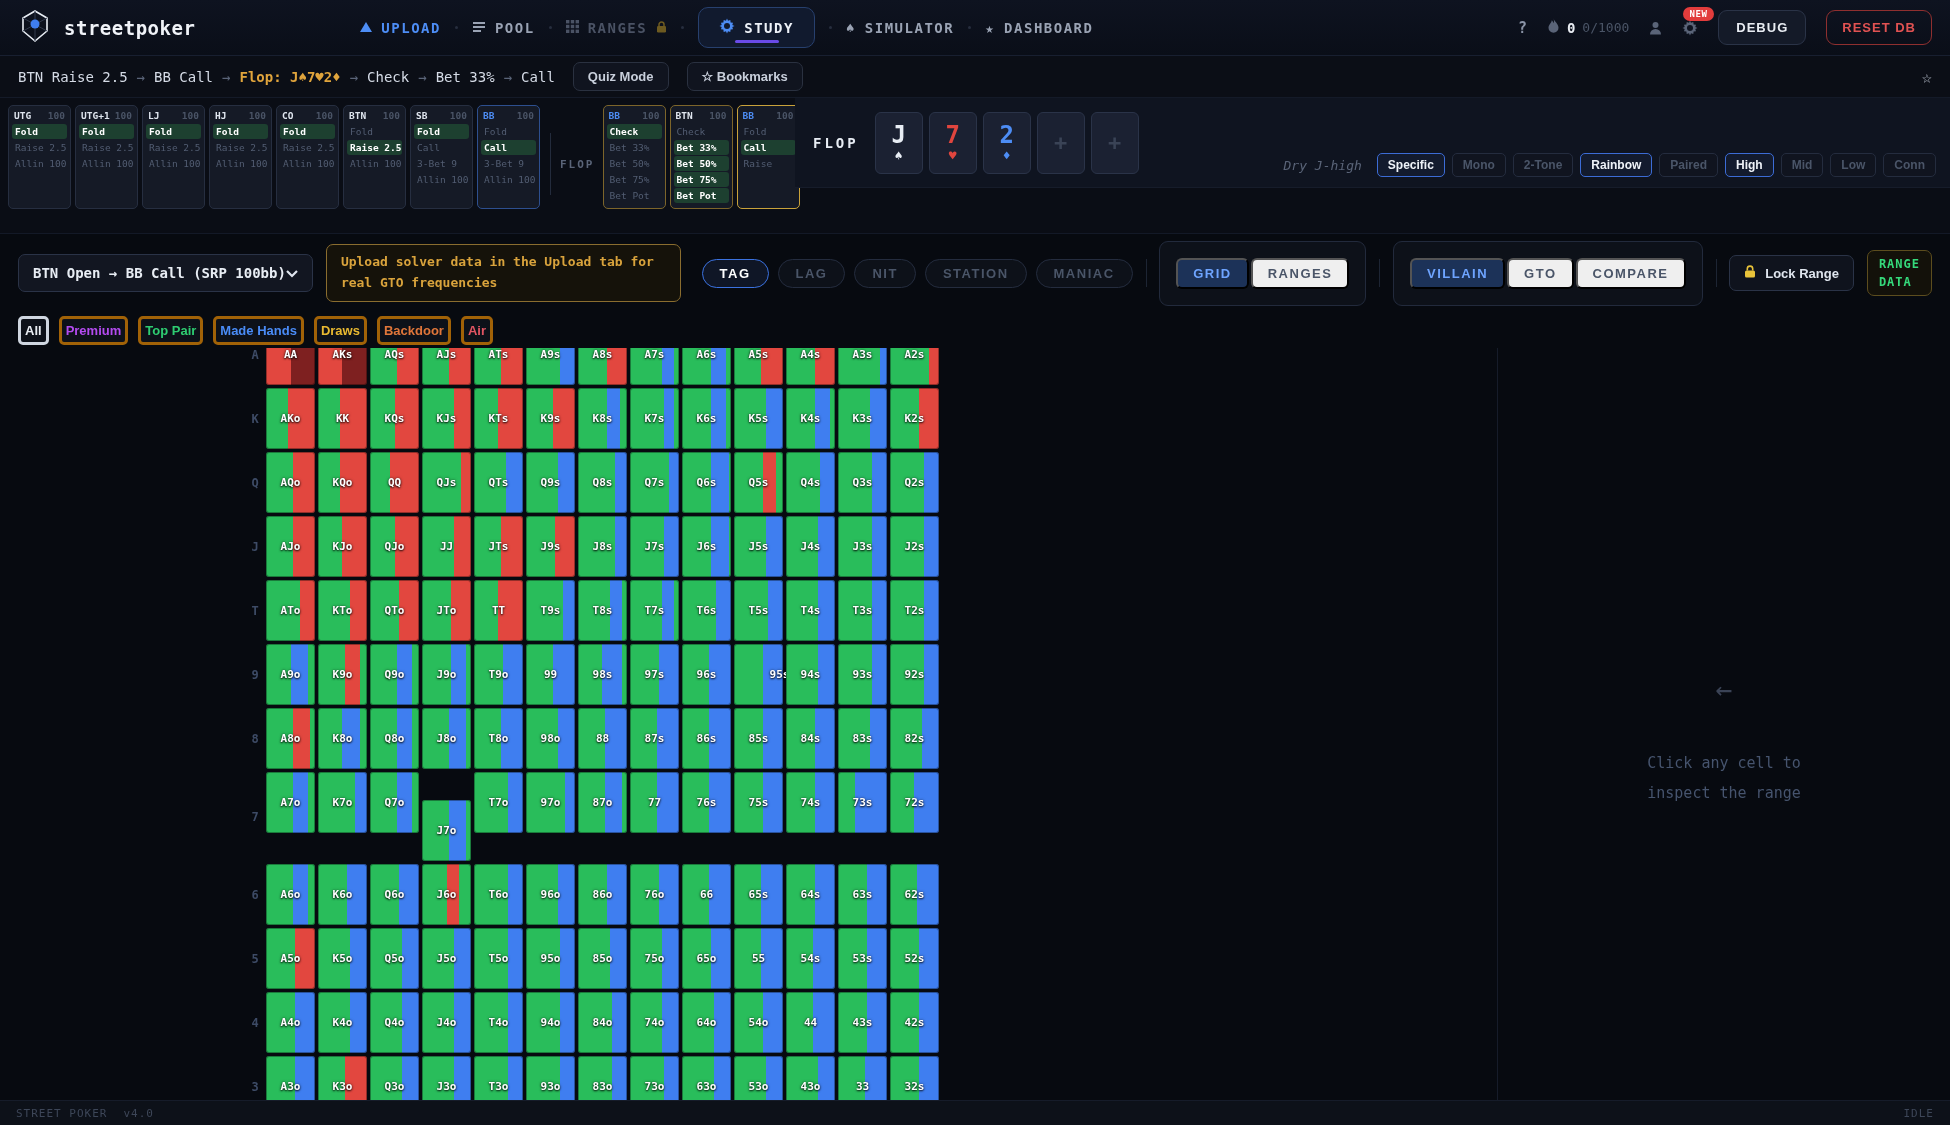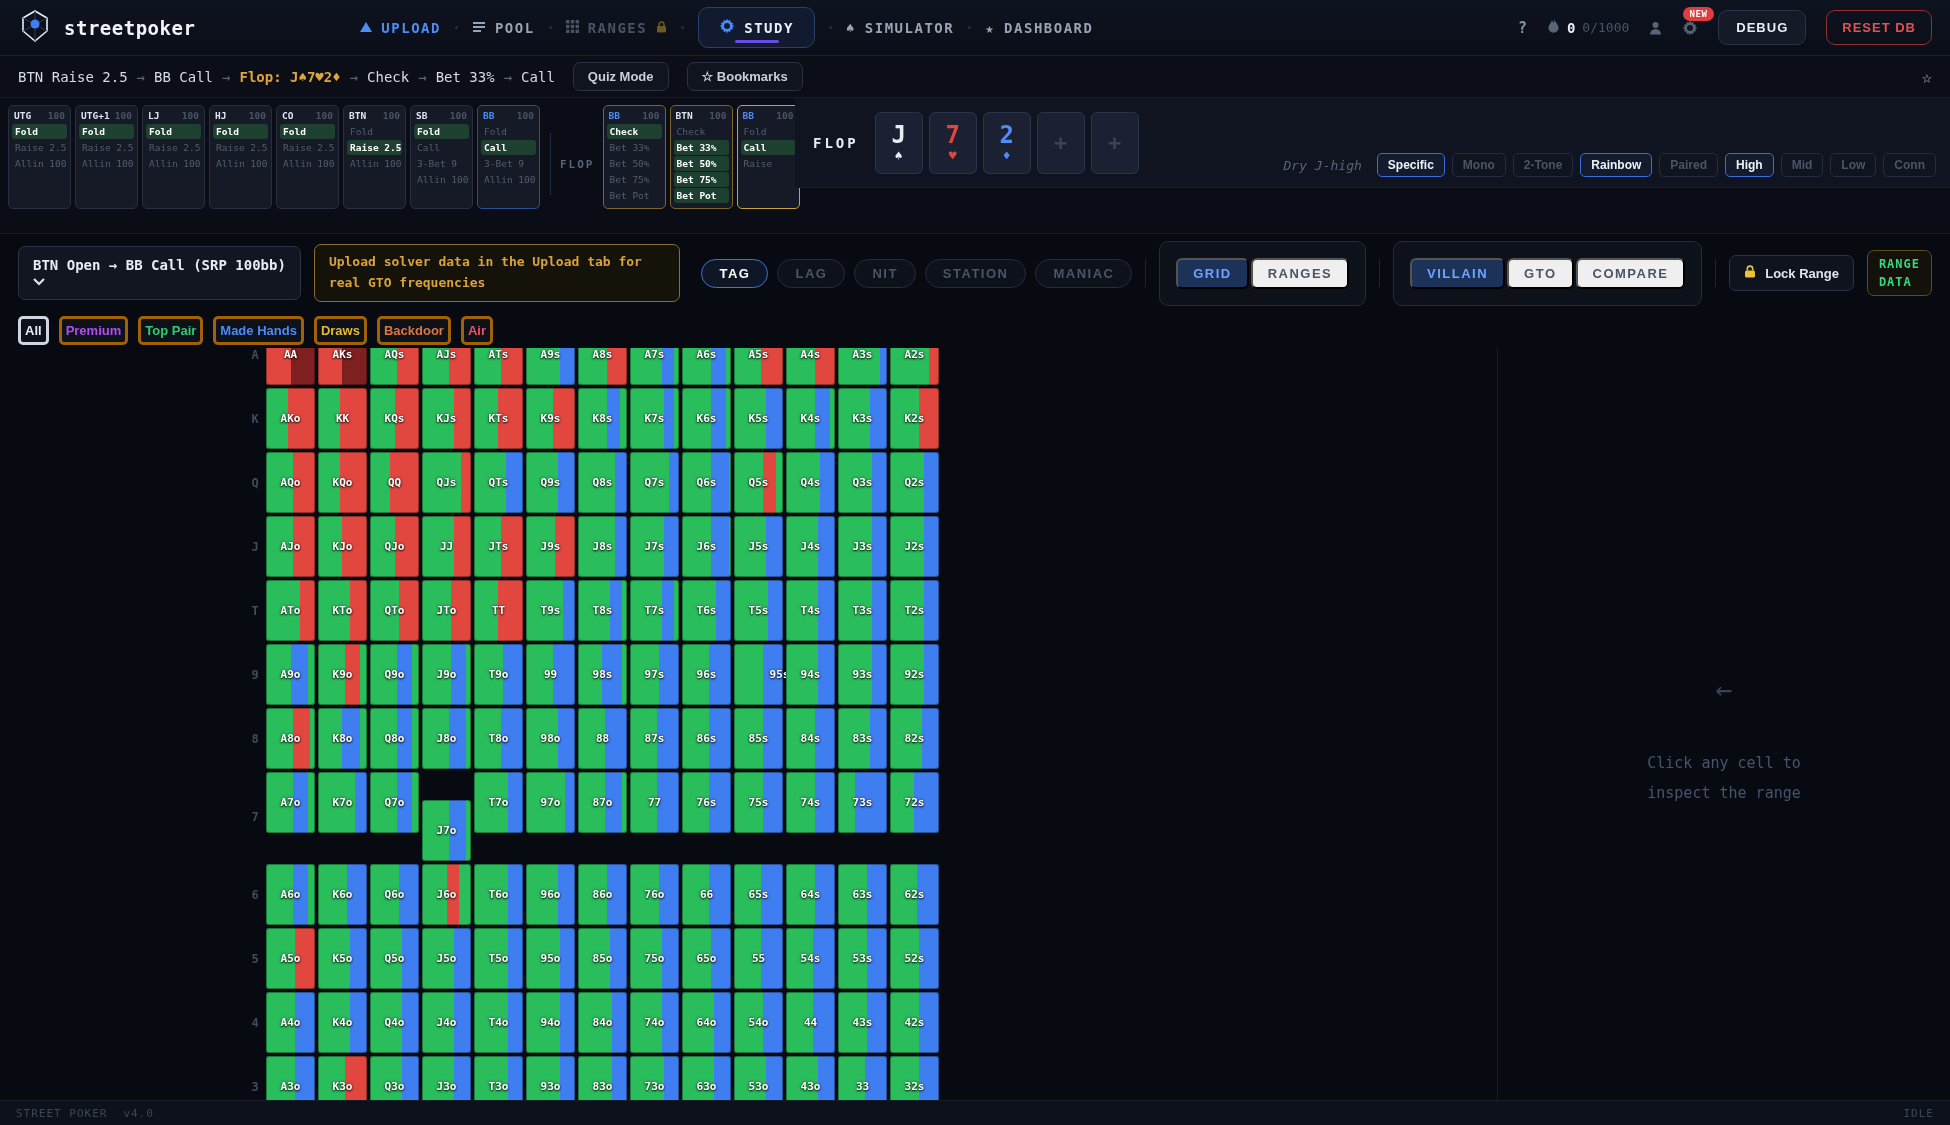--- a/index.html
+++ b/index.html
@@ -58,21 +58,21 @@
   .card .suit { font-size:13px; line-height:1; margin-top:2px; }
   .card.placeholder { color:#3a4356; font-size:22px; font-weight:bold; }
   .c-white { color:#e8edf4; } .c-red { color:#e0453e; } .c-blue { color:#4d8df5; }
   .texture-wrap { margin-left:auto; display:flex; align-items:center; gap:7px; align-self:flex-end; margin-bottom:10px; }
   .texture-note { font-style:italic; color:#5a6478; font-size:13px; margin-right:8px; }
   .chip { padding:4px 10px; border:1px solid #242c3e; border-radius:5px; background:#10141f; color:#4a5568; font-size:12px; font-weight:bold; cursor:pointer; white-space:nowrap; }
   .chip.active { border-color:#3c6cd6; color:#eef2f8; background:#131b2e; }
 
   
   .controls-row { height:78px; display:flex; align-items:center; padding:0 18px; gap:13px; }
-  .scenario-select { display:flex; align-items:flex-start; padding:10px 14px; background:#121621; border:1px solid #2a3347; border-radius:7px; font-size:14px; color:#e8edf4; font-weight:bold; cursor:pointer; white-space:nowrap;flex-direction:column; }
+  .scenario-select { display:flex; align-items:flex-end; padding:10px 14px; background:#121621; border:1px solid #2a3347; border-radius:7px; font-size:14px; color:#e8edf4; font-weight:bold; cursor:pointer; white-space:nowrap; }
   .warning { padding:7px 14px; border:1px solid #8a6d2f; background:#15120a; border-radius:7px; color:#d9a33c; font-size:13px; line-height:1.6; max-width:470px; font-weight:bold; }
   .pill-group { display:flex; align-items:center; gap:9px; margin-left:8px; }
   .pill { padding:6px 17px; border:1px solid #242c3e; border-radius:999px; color:#4a5568; font-size:13px; font-weight:bold; letter-spacing:1.5px; background:#0d1119; cursor:pointer; }
   .pill.active { border-color:#3b72e0; color:#ffffff; background:#0f1626; }
   .vsep { width:1px; height:28px; background:#1d2534; }
   .seg-group { display:flex; border:1px solid #222a3c; border-radius:9px; background:#0d1119; padding:16px; gap:2px; }
   .seg { padding:6px 15px; border-radius:6px; color:#4a5568; font-size:13px; font-weight:bold; letter-spacing:1.5px; cursor:pointer; white-space:nowrap; }
   .seg.active { background:#1c3258; color:#6ea4ff; }
   .lock-btn { display:flex; align-items:center; gap:9px; padding:9px 14px; border:1px solid #2a3347; border-radius:7px; background:#0f131d; color:#dfe5ee; font-size:13px; font-weight:bold; cursor:pointer; white-space:nowrap; }
   .range-data { border:1px solid #5c4d1e; border-radius:7px; padding:4px 11px; background:#13110a; color:#35d97b; font-size:12px; font-weight:bold; letter-spacing:1px; line-height:1.5; }

